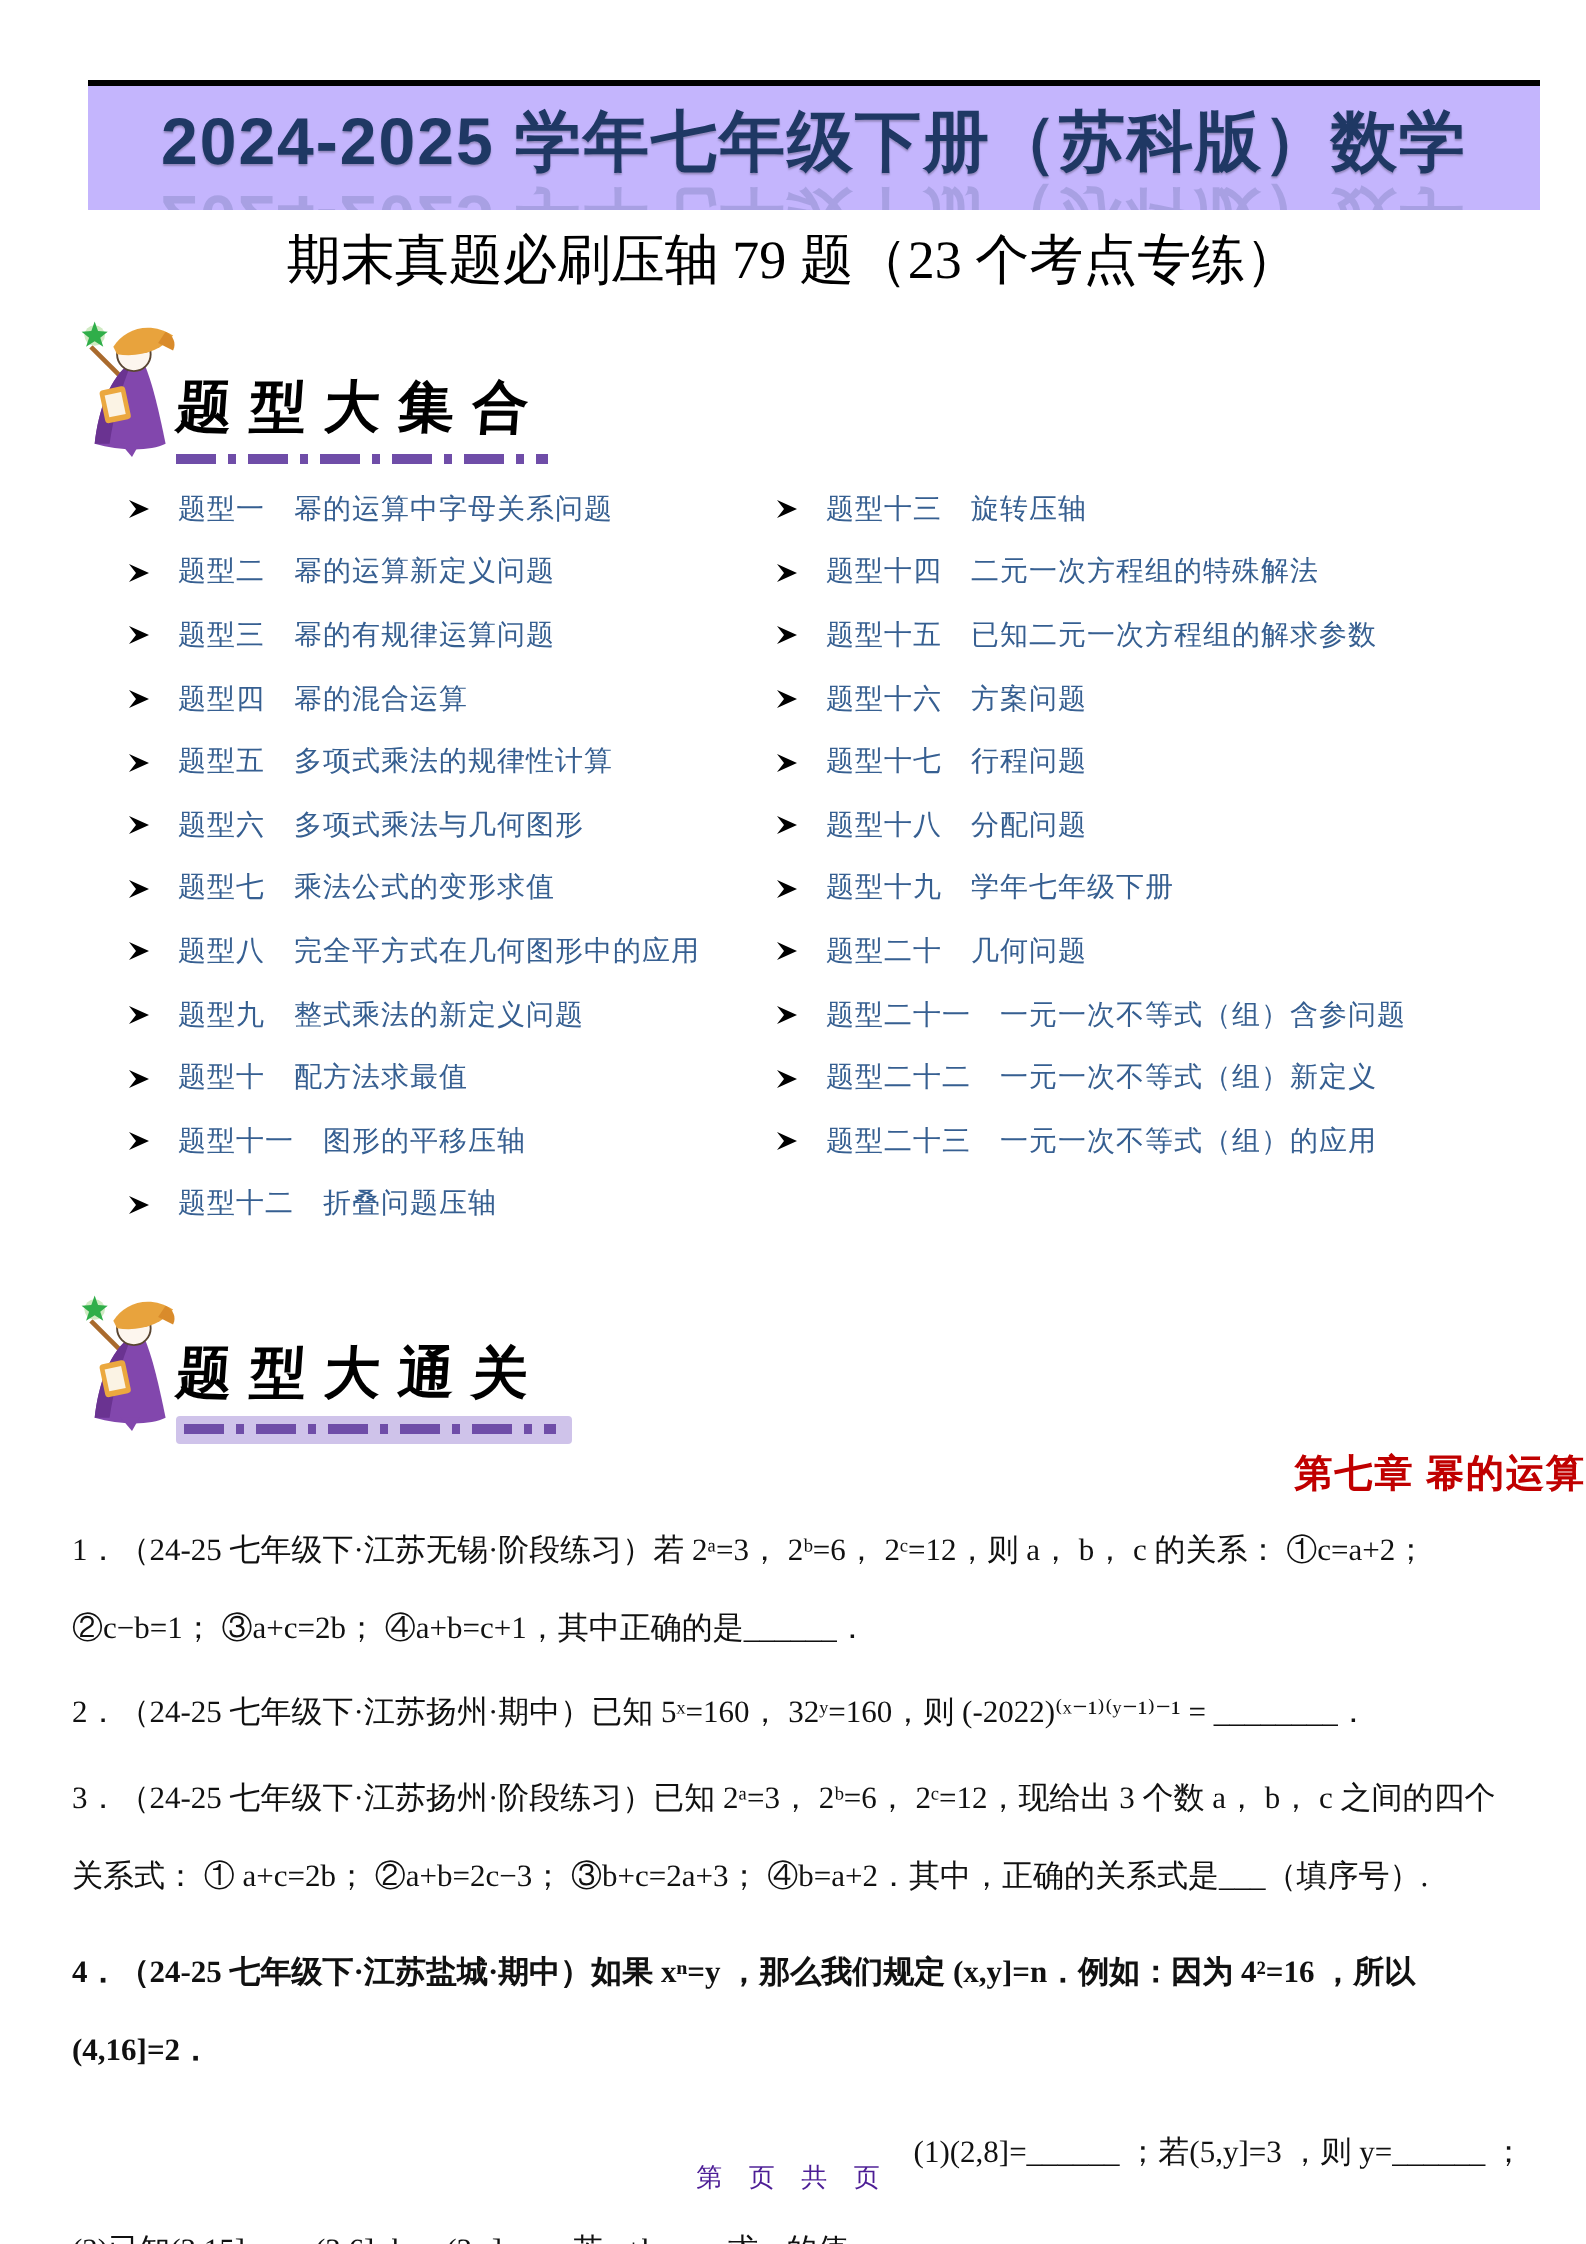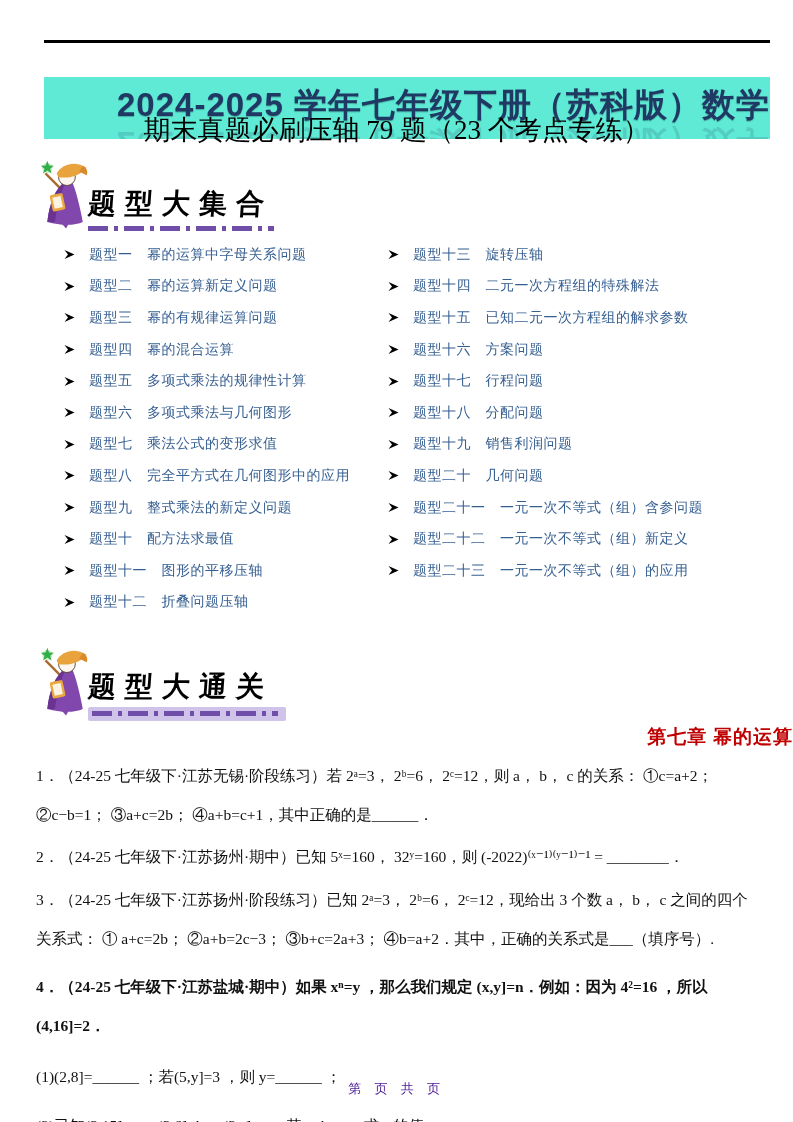--- a/index.html
+++ b/index.html
@@ -3,21 +3,21 @@
 <meta charset="utf-8">
 <style>
   html,body{margin:0;padding:0;}
   body{
     width:793px;height:1122px;background:#ffffff;position:relative;overflow:hidden;
     font-family:"Liberation Serif","DejaVu Serif",serif;color:#111;
   }
   
   .banner{position:absolute;left:44px;top:40px;width:726px;}
   .banner-rule{border-top:3px solid #000;}
-  .banner-body{background:#5eead4;height:62px;overflow:hidden;position:relative;text-align:right;margin-top:34px;}
+  .banner-body{background:#c4b5fd;height:62px;overflow:hidden;position:relative;text-align:center;}
   .banner-title{
     font-family:"Liberation Sans","DejaVu Sans",sans-serif;font-weight:bold;
     font-size:33px;color:#1f3864;letter-spacing:1px;line-height:56px;
     text-shadow:0 1px 1px rgba(0,0,0,0.25);
   }
   .banner-reflection{
     position:absolute;left:0;right:0;top:47px;transform:scaleY(-1);
     font-family:"Liberation Sans","DejaVu Sans",sans-serif;font-weight:bold;
     font-size:33px;color:#1f3864;letter-spacing:1px;line-height:38px;opacity:0.16;
     pointer-events:none;
@@ -51,21 +51,21 @@
   .topic-text{font-size:14px;color:#365f91;letter-spacing:0.5px;white-space:nowrap;}
   
   .chapter{position:absolute;left:0;top:724px;width:100%;text-align:right;
     color:#c00000;font-weight:bold;font-size:19px;letter-spacing:1px;}
   
   .problems{position:absolute;left:36px;top:756px;width:726px;font-size:15.5px;color:#111;}
   .problems p{margin:0;line-height:39px;}
   .p2{margin-top:3px !important;}
   .p3{margin-top:4px !important;}
   .p4{margin-top:9px !important;font-weight:bold;}
-  .p4s1{margin-top:12px !important;}
+  .p4s1{margin-top:12px !important;text-align:right;}
   .p4s2{margin-top:10px !important;}
   
   .footer{position:absolute;left:0;top:1080px;width:100%;text-align:center;
     font-size:13px;color:#4c1d95;letter-spacing:5px;}
 </style>
 </head>
 <body>
 
 <div class="banner">
   <div class="banner-rule"></div>
@@ -210,21 +210,21 @@
     <div class="topic-item">
         <svg class="topic-bullet" viewBox="0 0 13 13">
           <path d="M1.5 2 L11.5 6.5 L1.5 11 L5 6.5 Z" fill="#000"></path>
         </svg>
         <span class="topic-text">题型十八　分配问题</span>
       </div>
     <div class="topic-item">
         <svg class="topic-bullet" viewBox="0 0 13 13">
           <path d="M1.5 2 L11.5 6.5 L1.5 11 L5 6.5 Z" fill="#000"></path>
         </svg>
-        <span class="topic-text">题型十九　销售利润问题</span>
+        <span class="topic-text">题型十九　学年七年级下册</span>
       </div>
     <div class="topic-item">
         <svg class="topic-bullet" viewBox="0 0 13 13">
           <path d="M1.5 2 L11.5 6.5 L1.5 11 L5 6.5 Z" fill="#000"></path>
         </svg>
         <span class="topic-text">题型二十　几何问题</span>
       </div>
     <div class="topic-item">
         <svg class="topic-bullet" viewBox="0 0 13 13">
           <path d="M1.5 2 L11.5 6.5 L1.5 11 L5 6.5 Z" fill="#000"></path>

